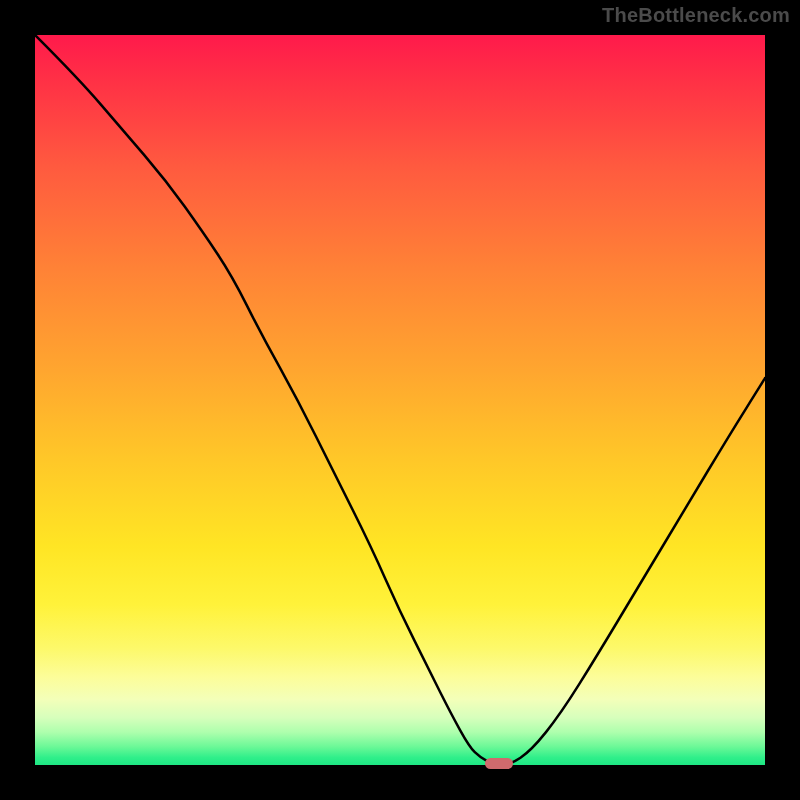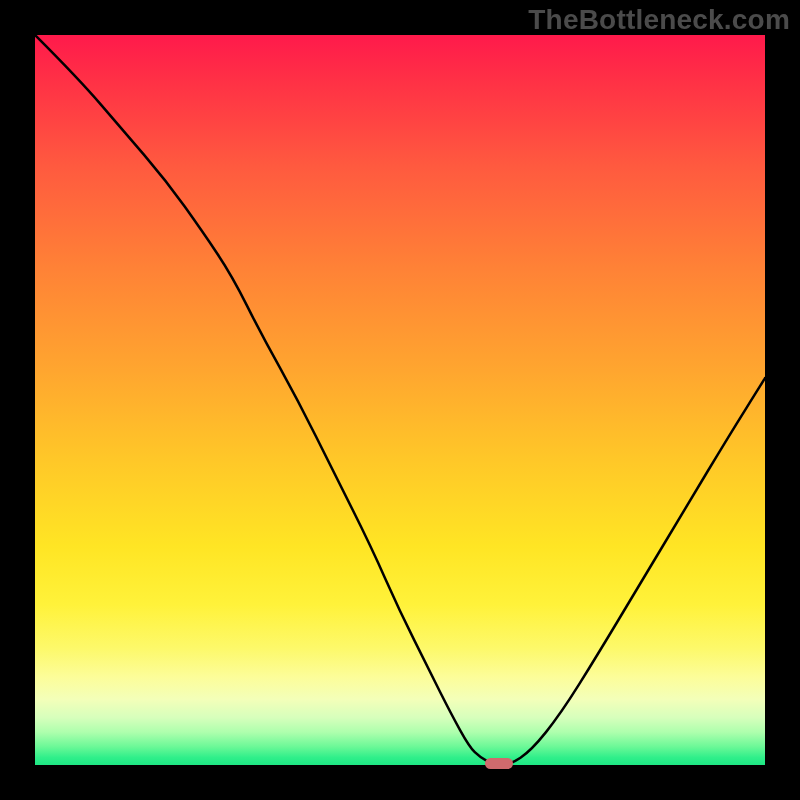--- a/index.html
+++ b/index.html
@@ -16,21 +16,21 @@
     left: 0;
     top: 0;
     width: 800px;
     height: 800px;
     background: #000;
   }
   .watermark {
     position: absolute;
     top: 4px;
     right: 10px;
-    font-size: 28px;
+    font-size: 20px;
     font-weight: 600;
     color: #4b4b4b;
     letter-spacing: 0.2px;
   }
   .plot {
     position: absolute;
     left: 35px;
     top: 35px;
     width: 730px;
     height: 730px;

